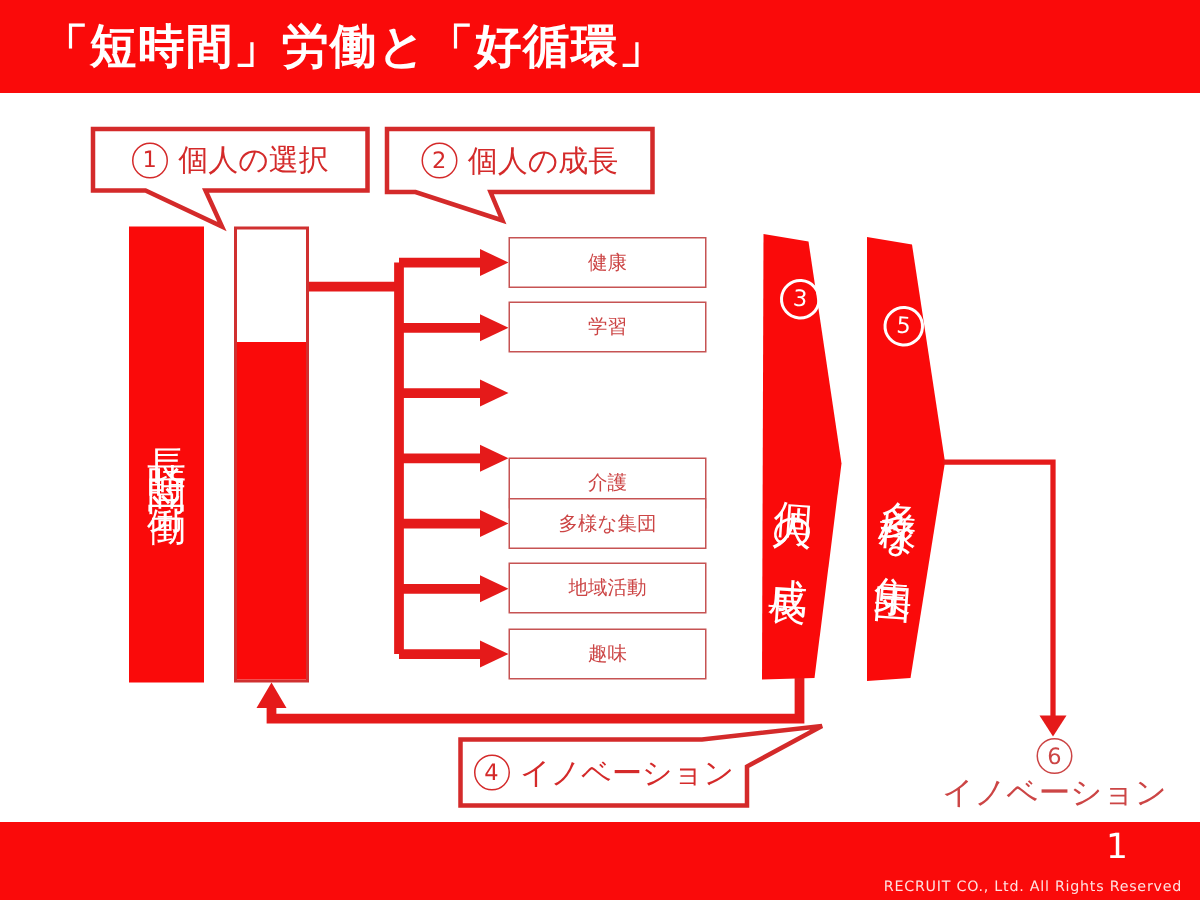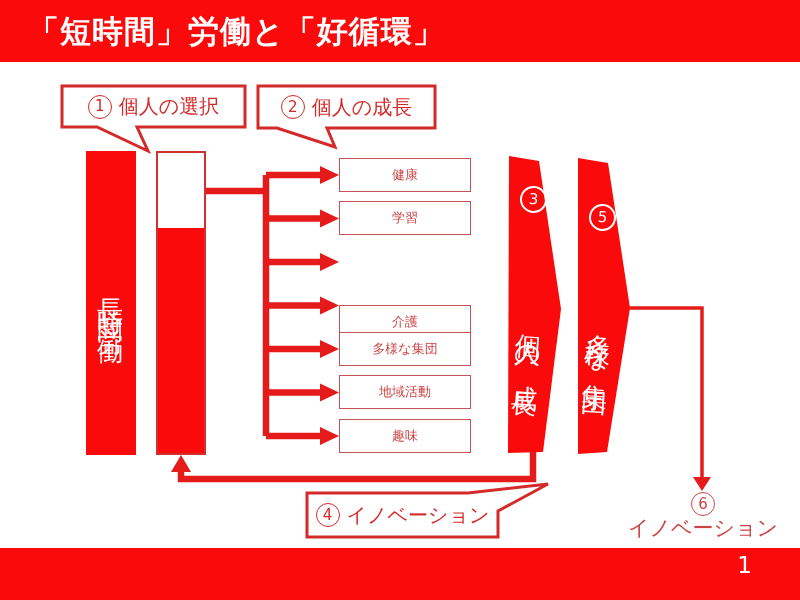--- a/index.html
+++ b/index.html
@@ -146,14 +146,15 @@
     <span class="vtext">多様な集団</span>
   </div>
 
   <div class="innov-num">
     <span class="circle-num">6</span>
   </div>
   <div class="innov-label">イノベーション</div>
 
   <div class="footer-bar"></div>
   <div class="page-number">1</div>
+  <div class="copyright">RECRUIT CO., Ltd. All Rights Reserved</div>
 
 </div>
 
 </body></html>

